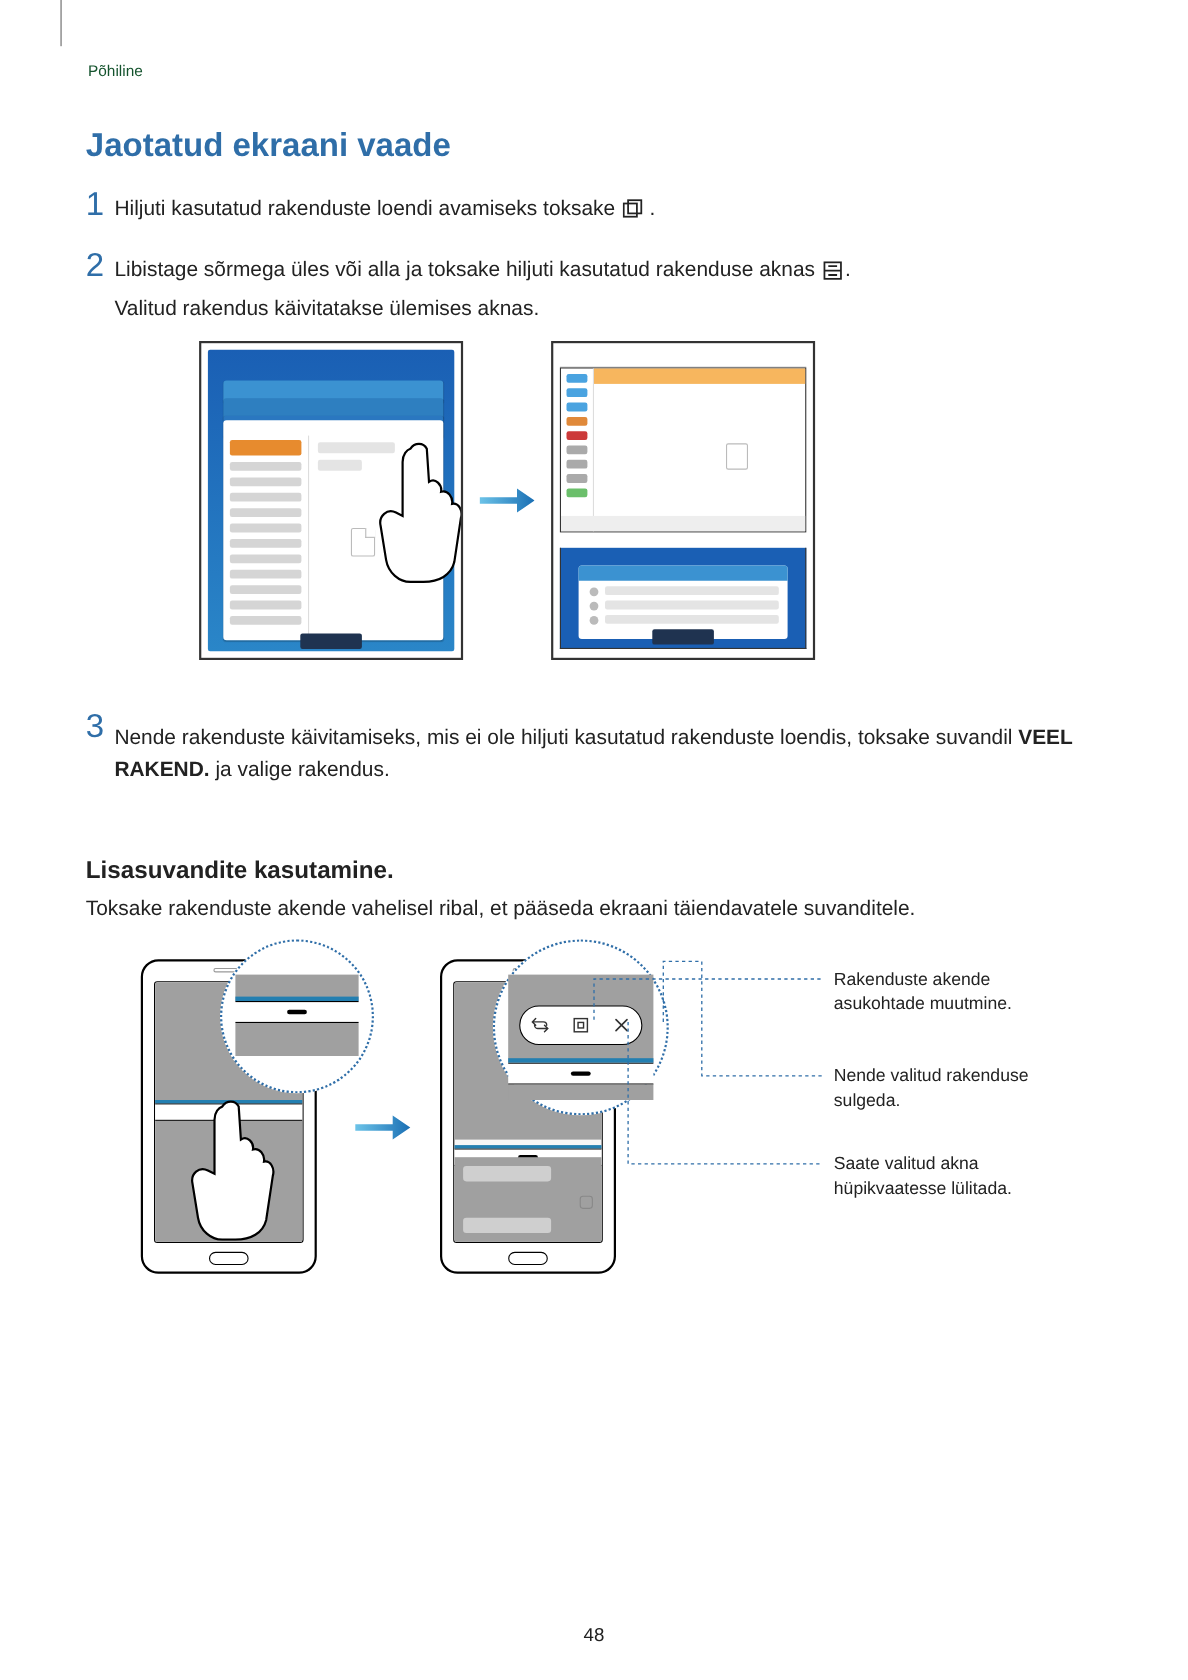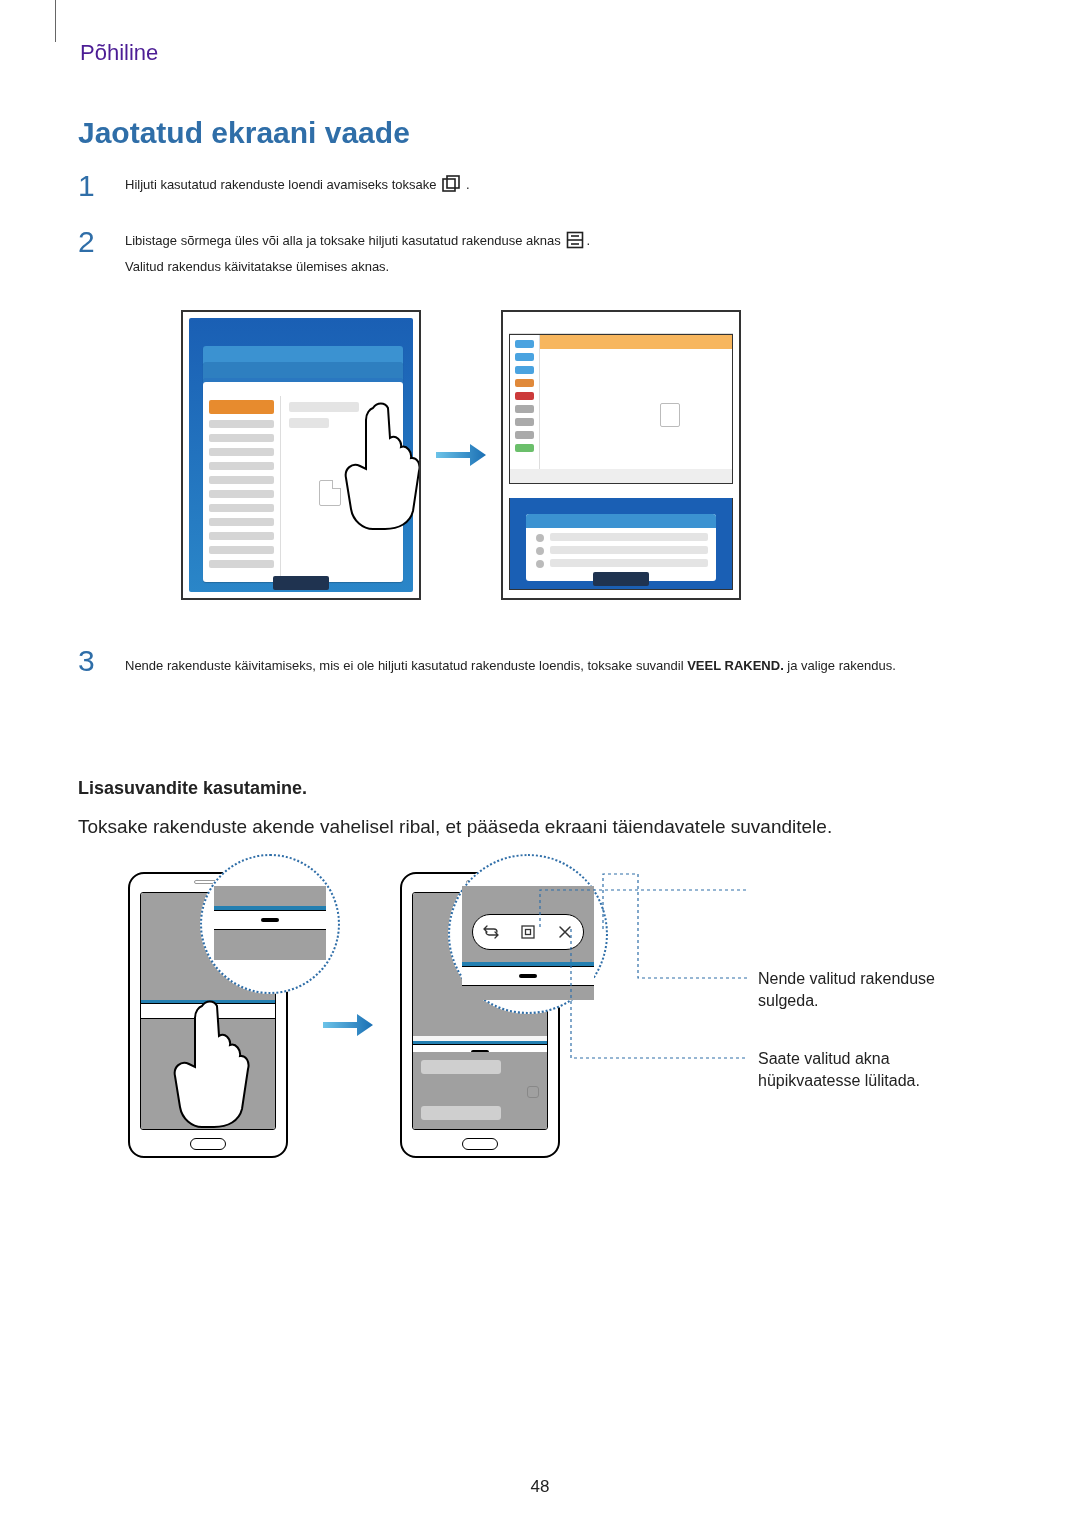--- a/index.html
+++ b/index.html
@@ -15,23 +15,23 @@
     position: absolute;
     left: 55px;
     top: 0;
     width: 1px;
     height: 42px;
     background: #666;
   }
   .header-text {
     position: absolute;
     left: 80px;
-    top: 40px;
-    font-size: 22px;
-    color: #4c1d95;
+    top: 56px;
+    font-size: 14px;
+    color: #14532d;
   }
   .main-heading {
     position: absolute;
     left: 78px;
     top: 116px;
     font-size: 30px;
     font-weight: bold;
     color: #2f6ea8;
   }
   .step {
@@ -40,22 +40,22 @@
     right: 80px;
   }
   .step-num {
     position: absolute;
     left: 0;
     top: -6px;
     font-size: 30px;
     color: #2f6ea8;
   }
   .step-content {
-    margin-left: 47px;
-    font-size: 13px;
+    margin-left: 26px;
+    font-size: 19px;
     line-height: 1.55;
     color: #222;
   }
   .step-content .line2 {
     margin-top: 6px;
   }
   .step1 { top: 175px; }
   .step2 { top: 231px; }
   .step3 { top: 650px; }
 
@@ -63,21 +63,21 @@
     display: inline-block;
     vertical-align: -4px;
     margin: 0 2px;
   }
   .inline-icon-frame svg { display: block; }
 
   .subheading {
     position: absolute;
     left: 78px;
     top: 778px;
-    font-size: 18px;
+    font-size: 22px;
     font-weight: bold;
     color: #222;
   }
   .sub-body {
     position: absolute;
     left: 78px;
     right: 80px;
     top: 816px;
     font-size: 19px;
     color: #222;
@@ -436,17 +436,18 @@
       </div>
     <div class="zbotfill2"></div>
   </div>
 
   <svg class="leadlines" viewBox="0 0 230 320">
     <path d="M17 65 L17 28 L225 28"></path>
     <path d="M80 67 L80 12 L115 12 L115 116 L225 116"></path>
     <path d="M48 67 L48 196 L225 196"></path>
   </svg>
 
+  <div class="ann ann1">Rakenduste akende asukohtade muutmine.</div>
   <div class="ann ann2">Nende valitud rakenduse sulgeda.</div>
   <div class="ann ann3">Saate valitud akna hüpikvaatesse lülitada.</div>
 </div>
 
 <div class="pagenum">48</div>
 
 </body></html>

